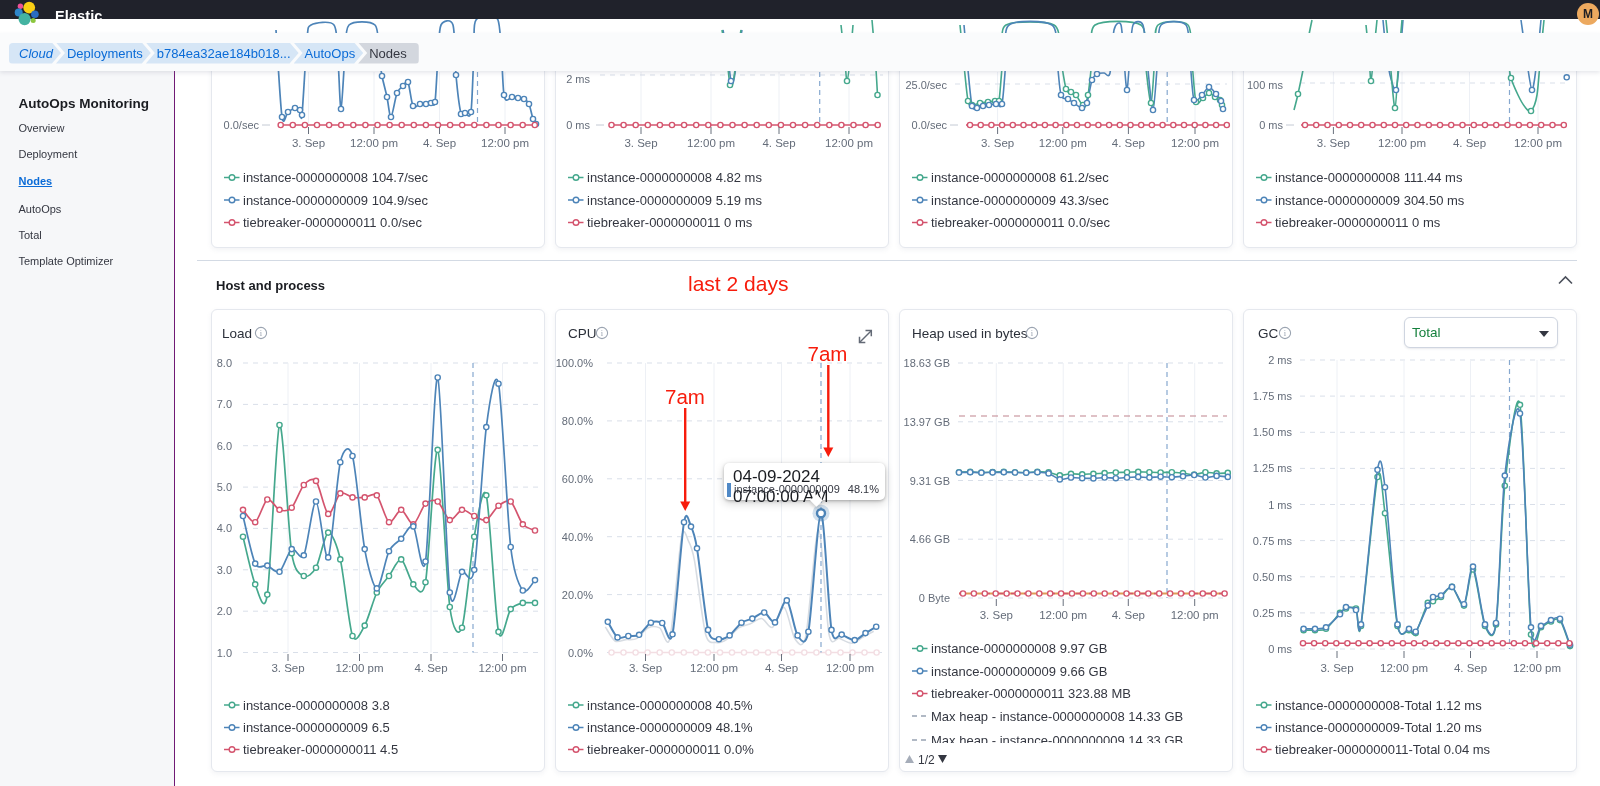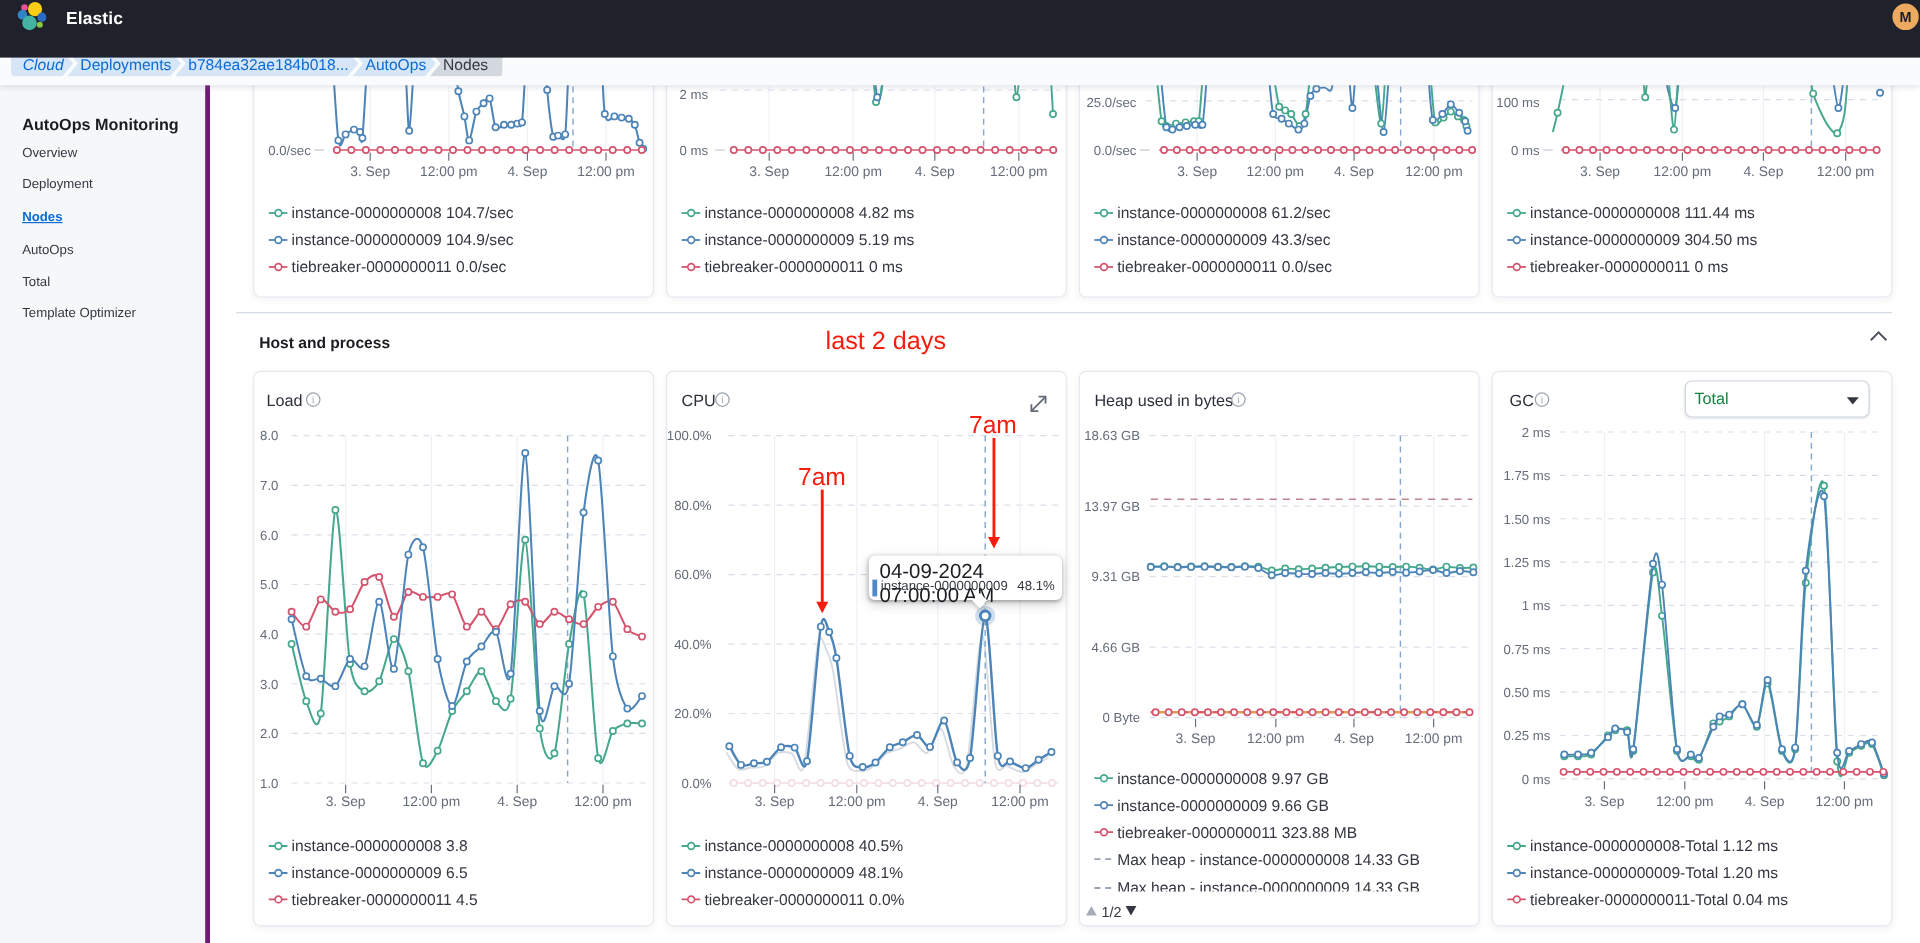--- a/index.html
+++ b/index.html
@@ -1,21 +1,21 @@
 <!DOCTYPE html>
 <html><head><meta charset="utf-8"><style>
 * { margin:0; padding:0; box-sizing:border-box; }
 html,body { width:1600px; height:786px; overflow:hidden; background:#fff;
   font-family:"Liberation Sans", sans-serif; position:relative; }
 .abs { position:absolute; }
-#hdr { left:0; top:0; width:1600px; height:48px; background:#20222b; z-index:30; }
+#hdr { left:0; top:0; width:1600px; height:19px; background:#20222b; z-index:30; }
 #hdr .brand { position:absolute; left:55px; top:8px; color:#fff; font-size:14.5px; font-weight:bold; letter-spacing:.1px; }
 #crumbbar { left:0; top:33px; width:1600px; height:38px; background:#fafbfc; z-index:20;
   box-shadow:0 2px 4px rgba(120,130,150,0.18); }
-#sidebar { left:0; top:71px; width:175px; height:715px; background:#f6f7f9; border-right:4px solid #701a75; z-index:5; }
+#sidebar { left:0; top:71px; width:175px; height:715px; background:#f6f7f9; border-right:1px solid #701a75; z-index:5; }
 .card { position:absolute; background:#fff; border:1px solid #e5e8ee; border-radius:6px;
   box-shadow:0 2px 5px rgba(110,120,140,0.09); z-index:1; }
 #crumbs { position:absolute; left:9px; top:9.5px; display:flex; }
 .crumb { height:21px; line-height:21px; font-size:13px; padding:0 8px 0 11px; white-space:nowrap;
   background:#d6e6f6; color:#0a6bd7; margin-left:-5px;
   clip-path:polygon(0 0, calc(100% - 9px) 0, 100% 50%, calc(100% - 9px) 100%, 0 100%, 9px 50%); }
 .crumb.first { margin-left:0; padding-left:10px;
   clip-path:polygon(0 0, calc(100% - 9px) 0, 100% 50%, calc(100% - 9px) 100%, 0 100%); border-radius:4px 0 0 4px;font-style:italic; }
 .crumb.last { clip-path:polygon(0 0, 100% 0, 100% 100%, 0 100%, 9px 50%);
   background:#d3d7de; color:#343741; border-radius:0 4px 4px 0; padding-right:12px; }

